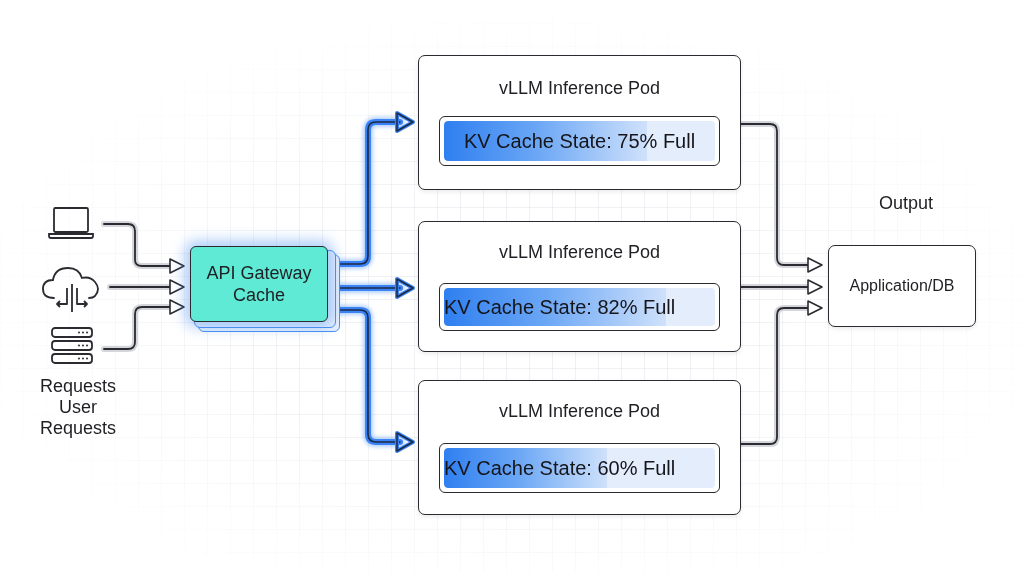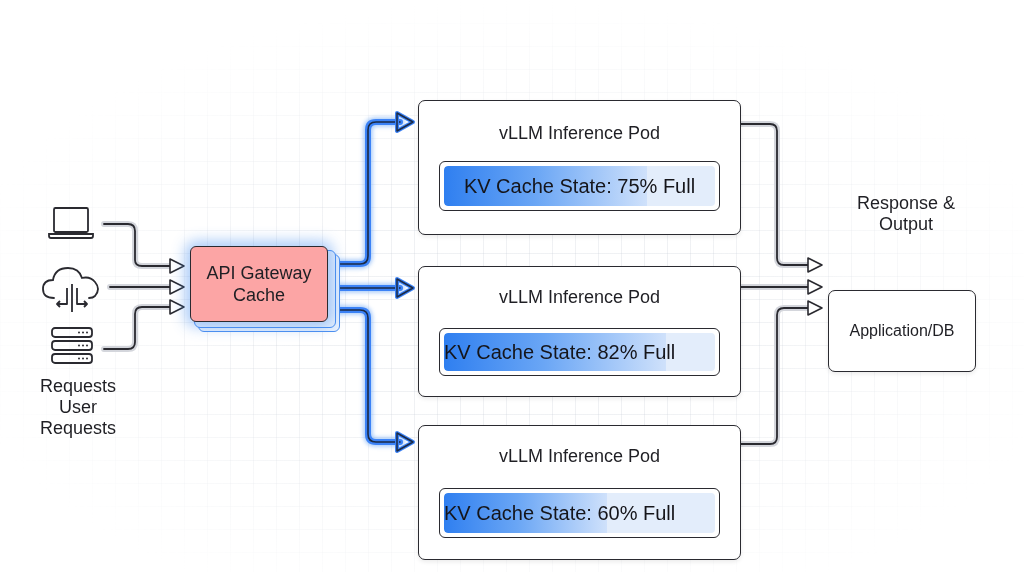--- a/index.html
+++ b/index.html
@@ -17,21 +17,20 @@
       linear-gradient(to bottom, rgba(200,205,215,0.28) 1px, transparent 1px);
     background-size: 23px 23px;
     -webkit-mask-image: radial-gradient(ellipse 55% 55% at 50% 55%, #000 40%, transparent 100%);
     mask-image: radial-gradient(ellipse 55% 55% at 50% 55%, #000 40%, transparent 100%);
   }
   svg.wires { position: absolute; left: 0; top: 0; }
   .box {
     position: absolute; background: #fff; border: 1.6px solid #2a2a30;
     border-radius: 7px; box-sizing: border-box;
     box-shadow: 0 2px 4px rgba(0,0,0,0.08);
-    margin-top: 45px;
   }
   .pod .title {
     position: absolute; left: 0; right: 0; text-align: center;
     font-size: 18px; top: 22px; color: #1f1f24;
   }
   .kv {
     position: absolute; left: 20px; right: 20px; top: 60px; height: 50px;
     border: 1.6px solid #2a2a30; border-radius: 6px; box-sizing: border-box;
     background: #fff; padding: 4px;
   }
@@ -48,21 +47,21 @@
     position: absolute; left: 0; right: 0; top: 0; bottom: 0;
     display: flex; align-items: center; justify-content: center;
     font-size: 20px; color: #15151a;
   }
   .kv-label.left { justify-content: flex-start; }
   .gw-stack { position: absolute; border-radius: 6px; box-sizing: border-box; }
   .gw-back {
     background: #eaf2fd; border: 1.6px solid #4c8ff0;
   }
   .gw-front {
-    background: #fca5a5; border: 1.6px solid #2a2a30;
+    background: #5eead4; border: 1.6px solid #2a2a30;
     box-shadow: 0 0 14px 5px rgba(66,140,240,0.45);
     display: flex; align-items: center; justify-content: center; text-align: center;
     font-size: 18px; line-height: 22px;
   }
   .label {
     position: absolute; text-align: center; font-size: 18px; line-height: 21px; color: #1f1f24;
   }
   .icon { position: absolute; }
 </style>
 </head>
@@ -212,18 +211,17 @@
   <div class="title" style="top:20px;">vLLM Inference Pod</div>
   <div class="kv" style="top:62px;">
     <div class="kv-track">
       <div class="kv-fill" style="width: 60%;"></div>
       <div class="kv-label left">KV Cache State: 60% Full</div>
     </div>
   </div>
 </div>
 
 <div class="label" style="left:836px; top:193px; width:140px;">
-  <div>Response &amp;</div>
   <div>Output</div>
 </div>
 <div class="box" style="left:828px; top:245px; width:148px; height:82px; display:flex; align-items:center; justify-content:center; font-size:16px;text-align:center;">
   <span>Application/DB</span>
 </div>
 
 </body></html>

